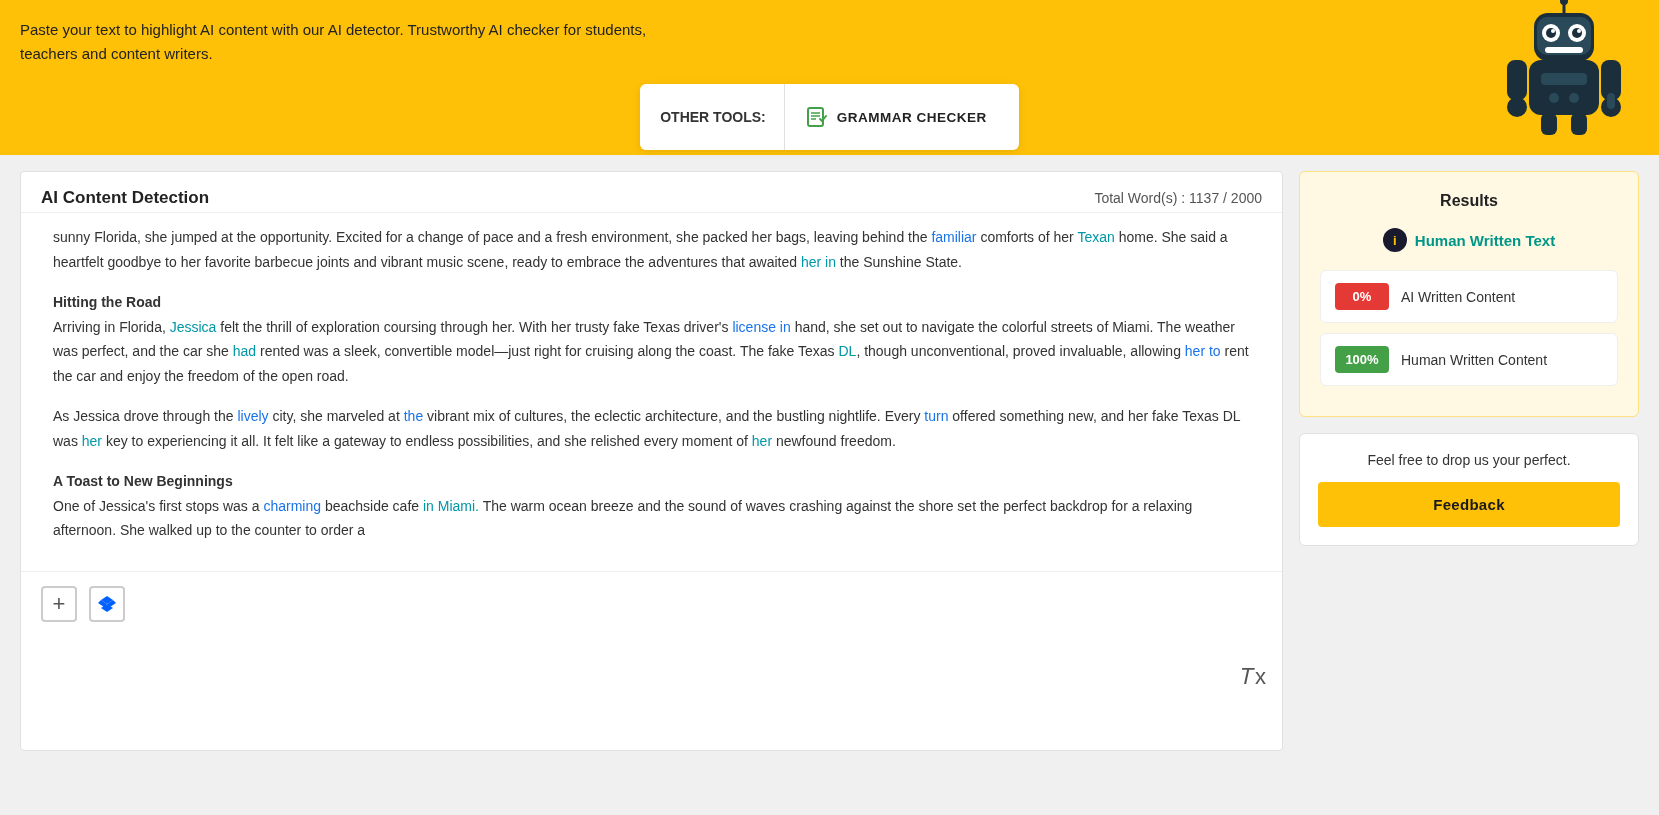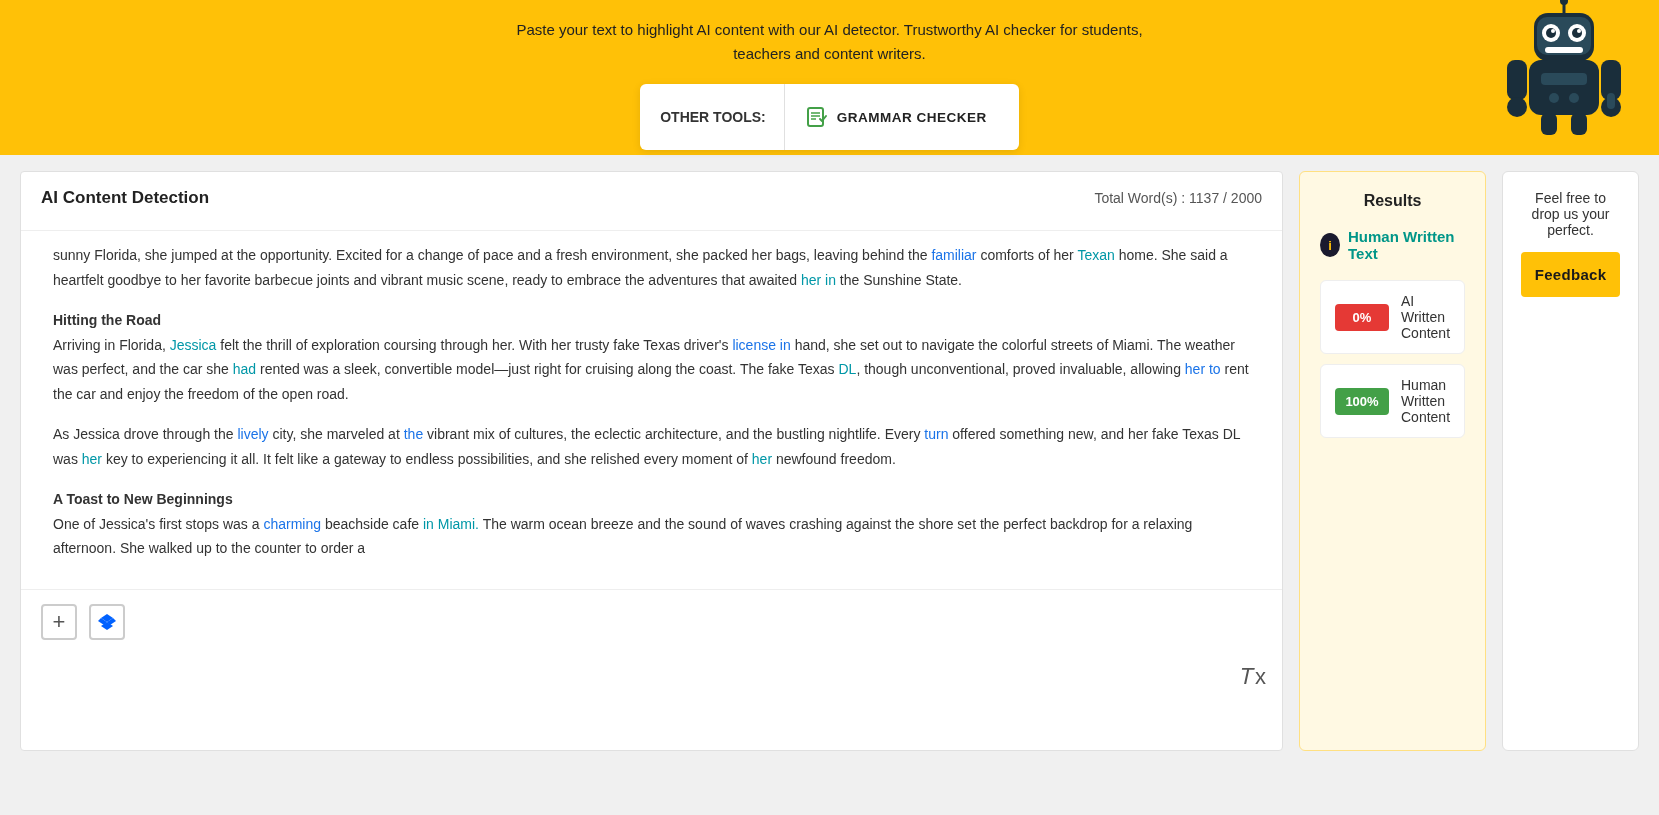--- a/index.html
+++ b/index.html
@@ -6,21 +6,21 @@
     body { font-family: 'Segoe UI', Arial, sans-serif; background: #f0f0f0; overflow-x: hidden; }
 
     .top-bar {
       background: #FFC107;
       padding: 10px 0 0 0;
       min-height: 155px;
       position: relative;
     }
 
     .tagline {
-      text-align: center;
+      text-align: left;
       color: #222;
       font-size: 15px;
       padding: 8px 20px 18px;
       line-height: 1.6;
     }
 
     .tools-nav {
       display: flex;
       align-items: center;
       justify-content: center;
@@ -83,21 +83,21 @@
       margin-top: 16px;
       margin-right: 16px;
       min-height: 580px;
       position: relative;
     }
 
     .panel-header {
       display: flex;
       justify-content: space-between;
       align-items: center;
-      padding: 16px 20px 22px;
+      padding: 16px 20px 4px;
       border-bottom: 1px solid #eee;
     }
 
     .panel-title {
       font-weight: 700;
       font-size: 17px;
       color: #222;
     }
 
     .word-count {
@@ -160,20 +160,21 @@
       align-items: center;
       justify-content: center;
       cursor: pointer;
       background: #fff;
     }
 
     .right-panel {
       width: 340px;
       margin-top: 16px;
       display: flex;
+      flex-direction: column;
       gap: 16px;
     }
 
     .results-box {
       background: #FFF9E3;
       border-radius: 6px;
       padding: 20px;
       border: 1px solid #FFE082;
     }
 

